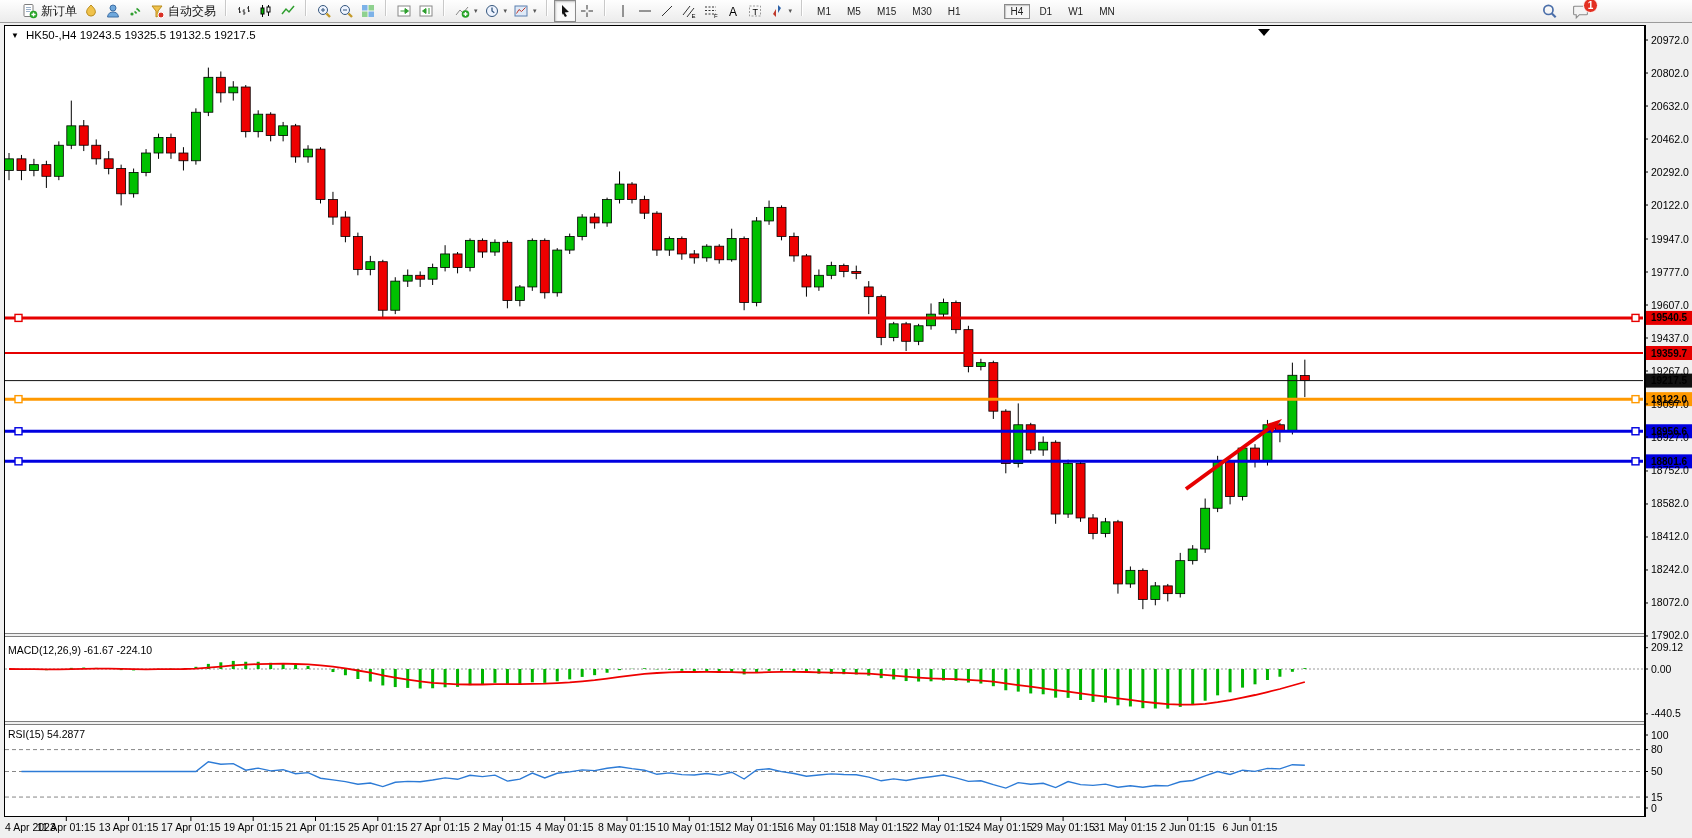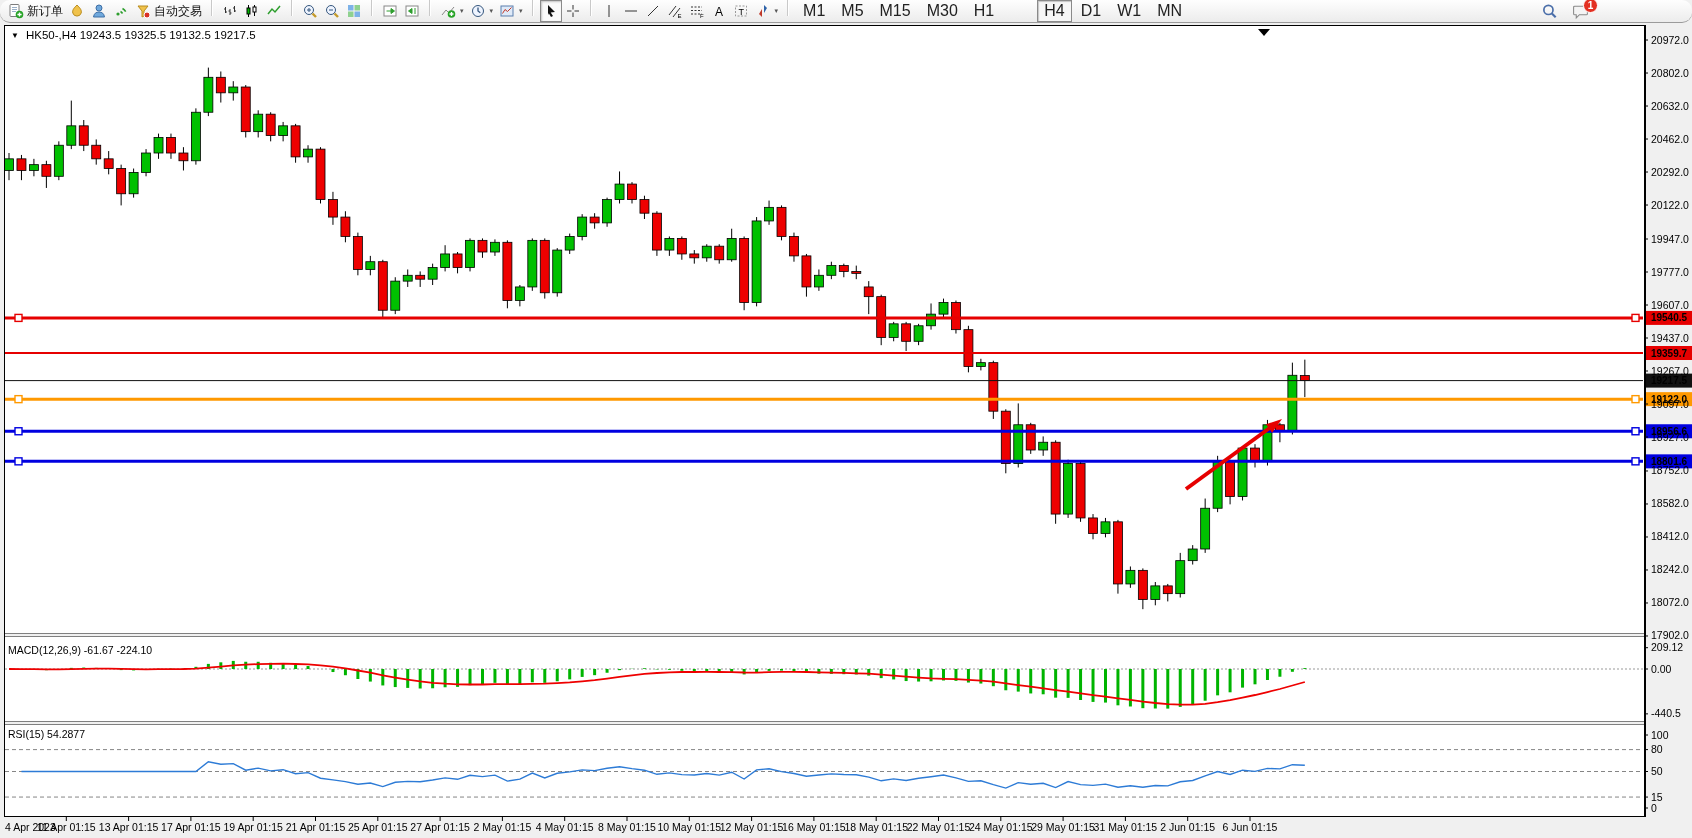--- a/index.html
+++ b/index.html
@@ -1,26 +1,26 @@
 <!DOCTYPE html>
 <html><head>
 <meta charset="utf-8">
 <style>
   html,body{margin:0;padding:0;background:#f0f0f0;width:1692px;height:838px;overflow:hidden;
     font-family:"Liberation Sans",sans-serif;}
   
   .toolbar{height:22px;display:flex;background:linear-gradient(#fefefe,#ececec);
-    border-bottom:1px solid #9b9b9b;padding-left:2px;position:relative;border-radius:10px;}
+    border-bottom:1px solid #9b9b9b;padding-left:16px;position:relative;}
   .tb-group{display:flex;align-items:center;height:22px;padding:0 3px;}
   .tb-sep{width:0;height:16px;border-left:1px solid #c9c9c9;border-right:1px solid #fff;margin:0 3px;}
   .tbtn{display:flex;align-items:center;gap:3px;padding:1px 2px;height:18px;border:1px solid transparent;cursor:default;}
   .tbtn.active{background:#fafafa;border:1px solid #8a8a8a;box-shadow:inset 1px 1px 2px rgba(0,0,0,.22);}
   .tbtn .lbl{font-size:12px;color:#111;white-space:nowrap;}
   .dd{font-size:7px;color:#555;margin-left:1px;}
-  .tf{font-size:16px;color:#222;padding:1px 6px;margin:0 1px;border:1px solid transparent;cursor:default;}
+  .tf{font-size:10px;color:#222;padding:1px 6px;margin:0 1px;border:1px solid transparent;cursor:default;}
   .tf.active{background:#f6f6f6;border:1px solid #8a8a8a;box-shadow:inset 1px 1px 1px rgba(0,0,0,.2);margin-left:35px;}
   .right-group{margin-left:auto;margin-right:100px;display:flex;align-items:center;gap:8px;}
   .chatwrap{position:relative;}
   .badge{position:absolute;top:-3px;right:-7px;background:#e33022;color:#fff;border-radius:8px;
     font-size:10px;font-weight:bold;min-width:13px;height:13px;line-height:13px;text-align:center;border:1px solid #fff;}
   .ic{display:block;}
   
   .chart-wrap{position:relative;width:1692px;height:816px;}
   svg text{font-family:"Liberation Sans",sans-serif;fill:#000;}
   .axis-label{font-size:10.5px;}

